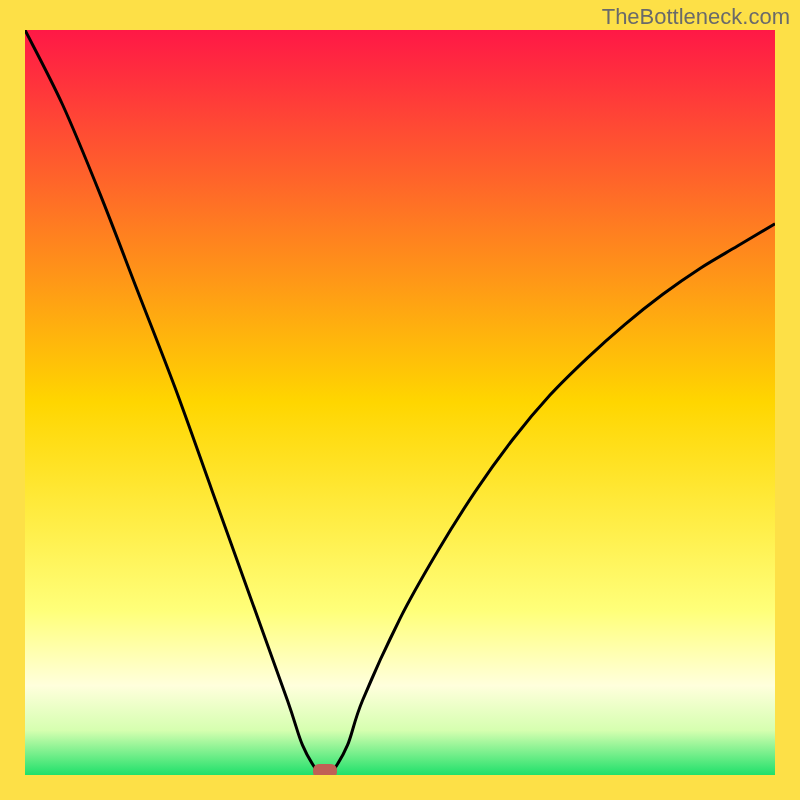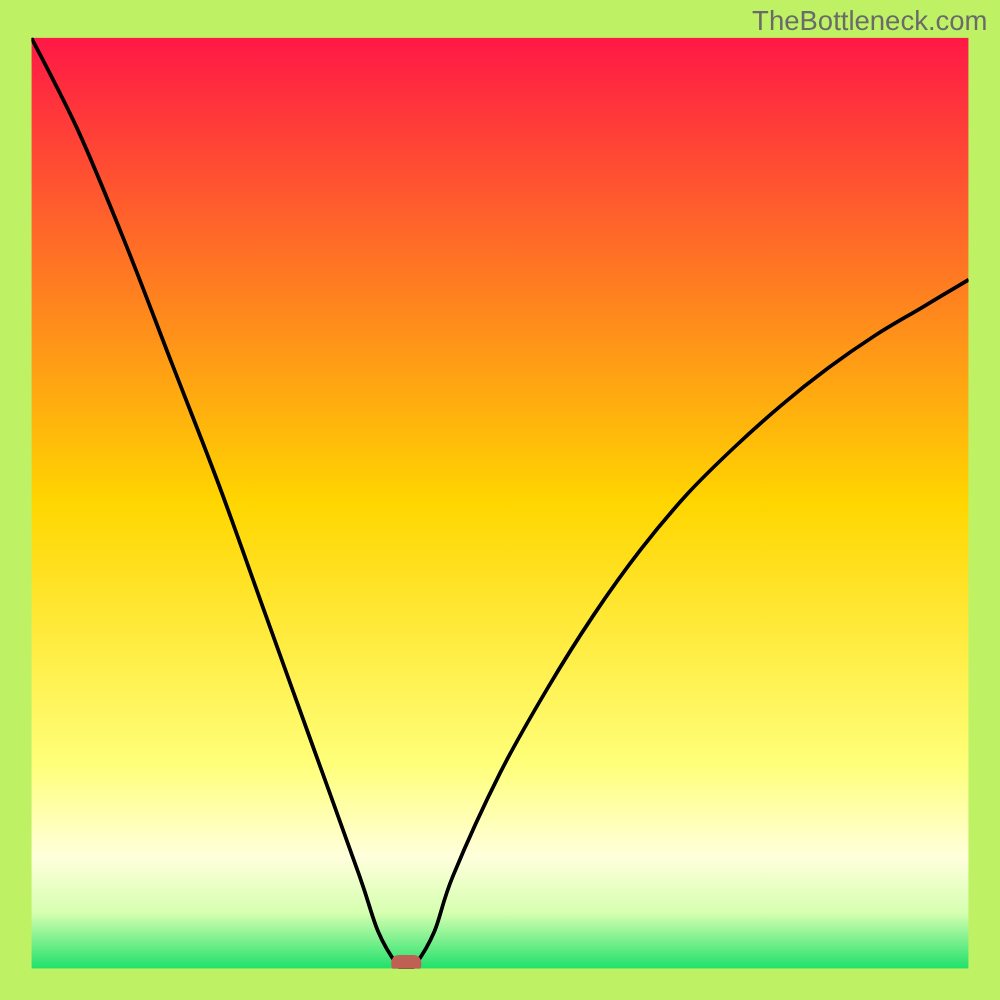--- a/index.html
+++ b/index.html
@@ -4,21 +4,21 @@
 <style>
   body {
     margin: 0;
     padding: 0;
     background: #fff;
   }
   .wrap {
     width: 800px;
     height: 800px;
     position: relative;
-    background: #bef264;
+    background: #fde047;
     box-sizing: border-box;
   }
   .attribution {
     position: absolute;
     top: 4px;
     right: 10px;
     font-family: Arial, sans-serif;
     font-size: 22px;
     color: #6a6a6a;
     font-weight: 500;

